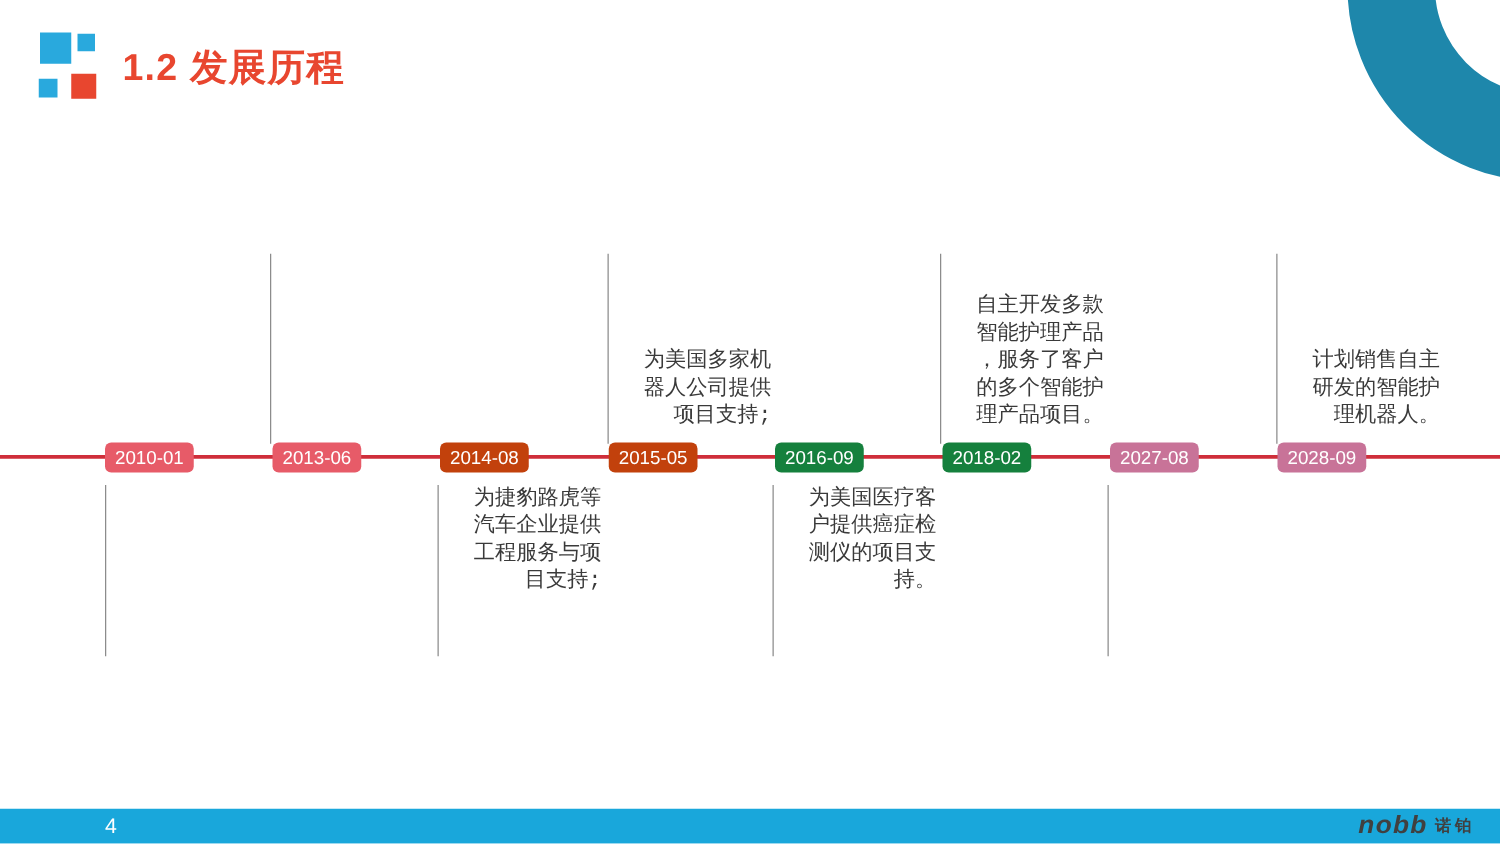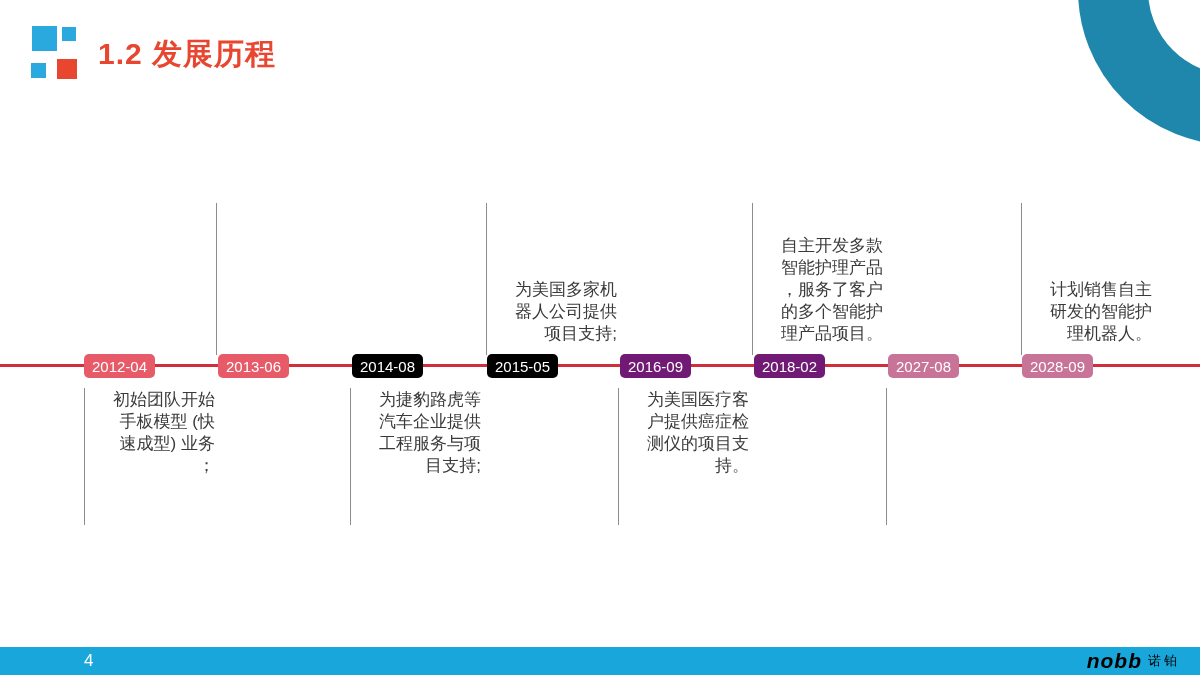--- a/index.html
+++ b/index.html
@@ -37,58 +37,59 @@
     background: #cf2e3a;
   }
 
   .date-badge {
     position: absolute; top: 354px; width: 71px; height: 24px;
     border-radius: 5px; color: #ffffff; font-size: 15px;
     display: flex; align-items: center; justify-content: center;
     z-index: 2;
   }
   .badge-rose   { background: #e75b68; }
-  .badge-orange { background: #000000; }
-  .badge-brick  { background: #701a75; }
+  .badge-orange { background: #c2410c; }
+  .badge-brick  { background: #15803d; }
   .badge-mauve  { background: #c87398; }
 
   .vline {
     position: absolute; width: 1px; background: #8c8c8c;
   }
   .vline-above { top: 203px; height: 152px; }
   .vline-below { top: 388px; height: 137px; }
 
   .milestone-text {
     position: absolute; width: 122px;
     font-size: 17px; line-height: 22px; color: #3a3a3a;
     white-space: pre-line;
+    font-family: Liberation Mono, monospace;
   }
   .text-above { bottom: 330px; }
   .text-below { top: 389px; }
 
   
   .footer-bar {
     position: absolute; left: 0; top: 647px; width: 1200px; height: 28px;
     background: #19a7db;
   }
   .page-number {
     position: absolute; left: 84px; top: 0; height: 28px;
     display: flex; align-items: center;
     color: #ffffff; font-size: 17px;
   }
   .footer-logo {
     position: absolute; right: 20px; top: 0; height: 28px;
     display: flex; align-items: center; gap: 6px;
-    color: #000000;
+    color: #404040;
   }
   .footer-logo-latin {
     font-size: 21px; font-weight: bold; font-style: italic;
     letter-spacing: 1px; transform: scaleY(0.95);
   }
-  .footer-logo-cjk { font-size: 13px; font-weight: normal; letter-spacing: 3px; }
+  .footer-logo-cjk { font-size: 13px; font-weight: bold; letter-spacing: 3px; }
 </style>
 </head>
 <body>
 
 <div class="slide">
 
   <div class="logo-mark">
     <div class="sq sq-blue-big"></div>
     <div class="sq sq-blue-small"></div>
     <div class="sq sq-blue-mini"></div>
@@ -96,26 +97,22 @@
   </div>
 
   <div class="page-title">1.2 发展历程</div>
 
   <svg class="corner-arc" viewBox="0 0 150 160">
     <circle cx="183" cy="-10" r="120" fill="none" stroke="#1e87ab" stroke-width="70"></circle>
   </svg>
 
   <div class="timeline-line"></div>
 
-  <div class="date-badge badge-rose" style="left:84px">2012-04</div>
+  <div class="date-badge badge-rose" style="left:84px">2010-01</div>
   <div class="vline vline-below" style="left:84px"></div>
-  <div class="milestone-text text-below" style="left:93px">初始团队开始
-手板模型 (快
-速成型) 业务
-；</div>
 
   <div class="date-badge badge-rose" style="left:218px">2013-06</div>
   <div class="vline vline-above" style="left:216px"></div>
 
   <div class="date-badge badge-orange" style="left:352px">2014-08</div>
   <div class="vline vline-below" style="left:350px"></div>
   <div class="milestone-text text-below" style="left:359px">为捷豹路虎等
 汽车企业提供
 工程服务与项
 目支持;</div>

